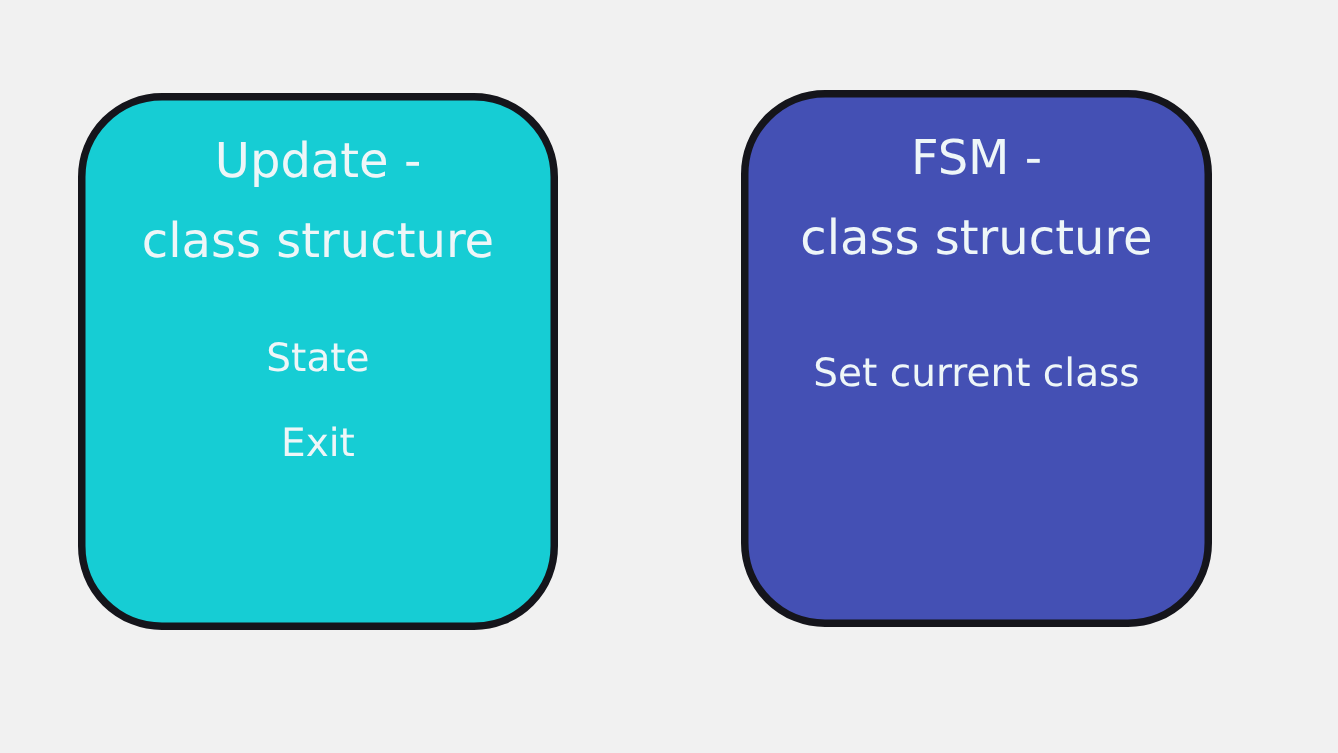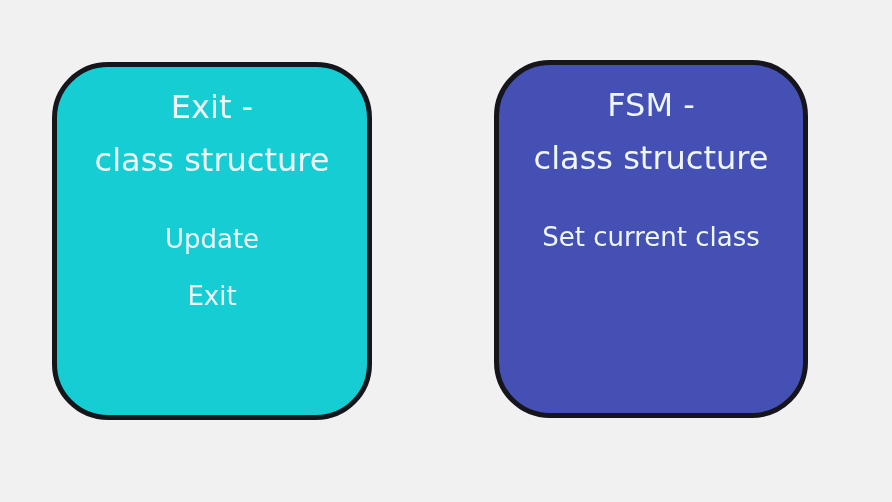--- a/index.html
+++ b/index.html
@@ -29,20 +29,21 @@
     left: 52px;
     top: 62px;
     width: 320px;
     height: 358px;
   }
   .card-fsm {
     left: 494px;
     top: 60px;
     width: 314px;
     height: 358px;
+    gap: 12px;
   }
   .card-title {
     margin-top: 14px;
     font-size: 32px;
     line-height: 53px;
     font-weight: 400;
     white-space: pre-line;
   }
   .card-items {
     margin-top: 24px;
@@ -53,23 +54,23 @@
   .card-item {
     display: block;
   }
 </style>
 </head>
 <body>
 
 <div class="canvas" style="background: rgb(241, 241, 241);">
 
   <div class="card card-state" style="background: rgb(22, 205, 212); border-color: rgb(21, 21, 27); color: rgb(238, 246, 248);">
-    <div class="card-title"><span>Exit -</span><br><span>class structure</span></div>
+    <div class="card-title"><span>Update -</span><br><span>class structure</span></div>
     <div class="card-items">
-      <span class="card-item">Update</span>
+      <span class="card-item">State</span>
       <span class="card-item">Exit</span>
     </div>
   </div>
 
   <div class="card card-fsm" style="background: rgb(68, 80, 180); border-color: rgb(21, 21, 27); color: rgb(238, 246, 248);">
     <div class="card-title"><span>FSM -</span><br><span>class structure</span></div>
     <div class="card-items">
       <span class="card-item">Set current class</span>
     </div>
   </div>

